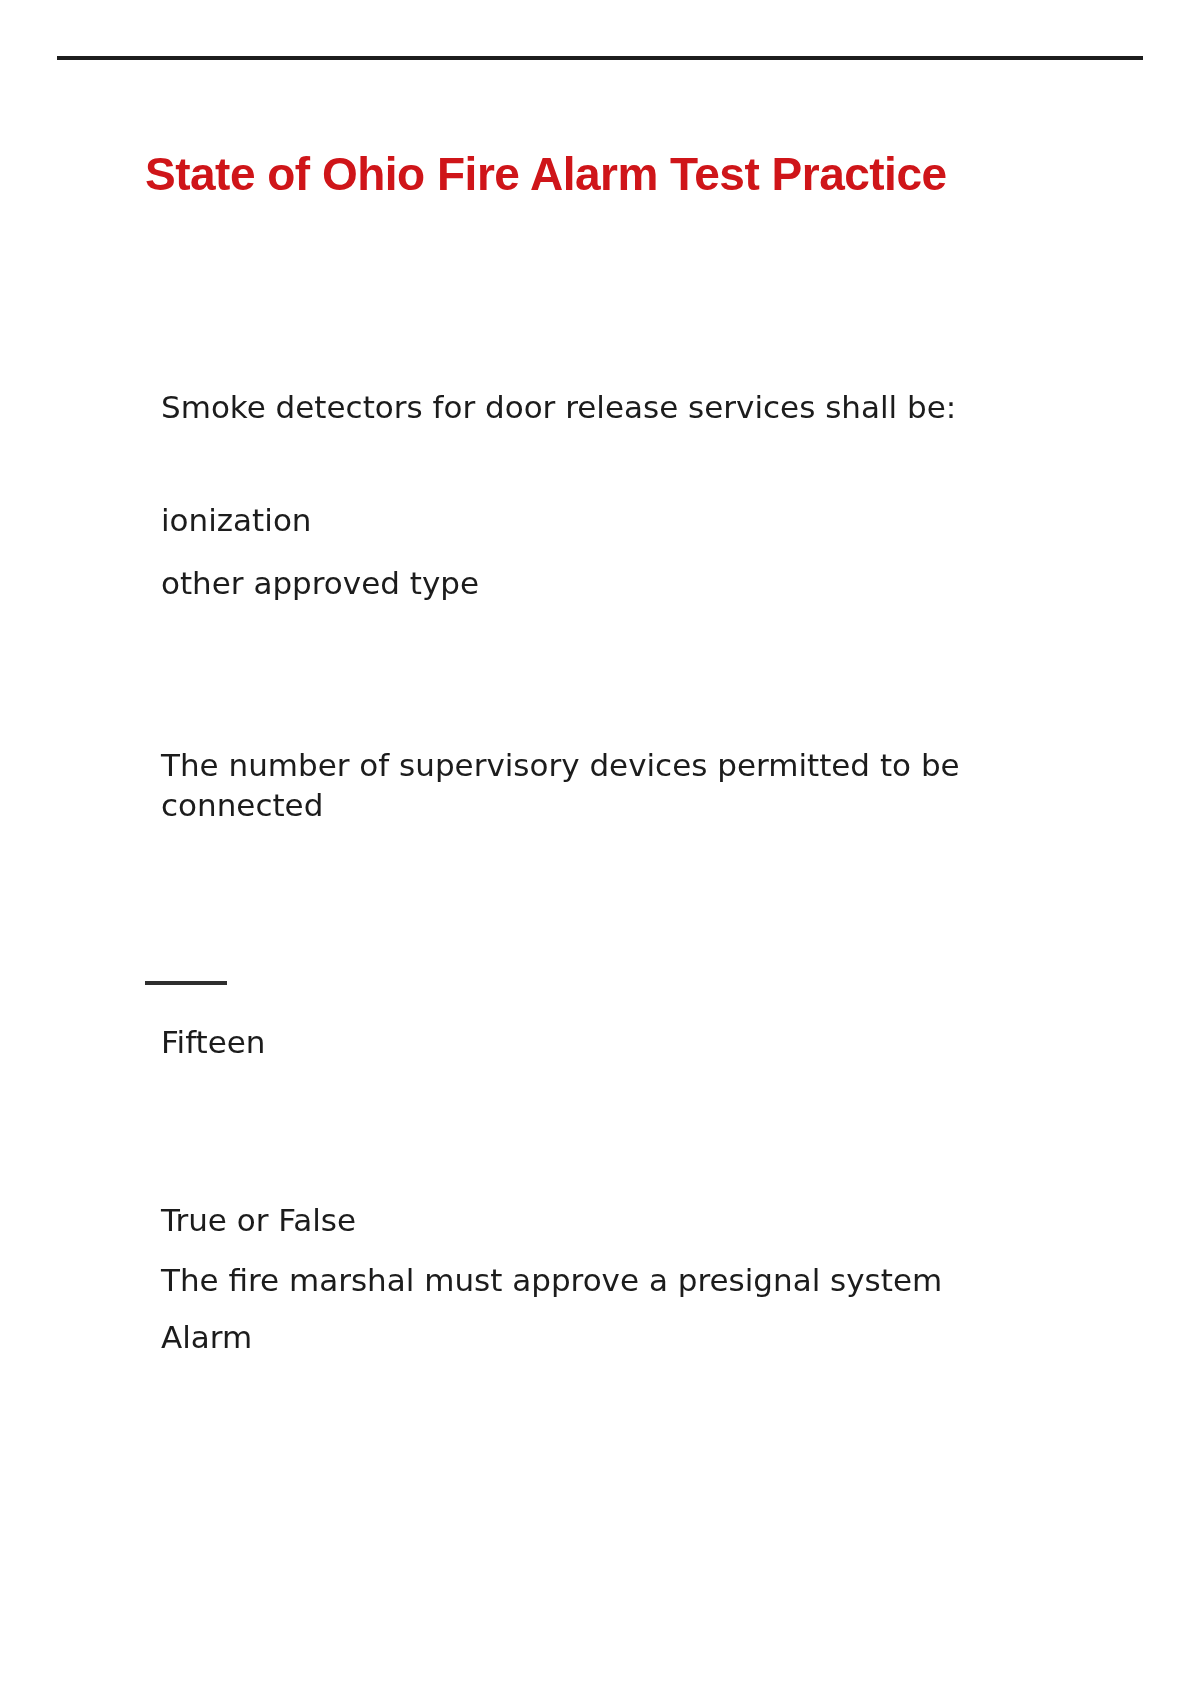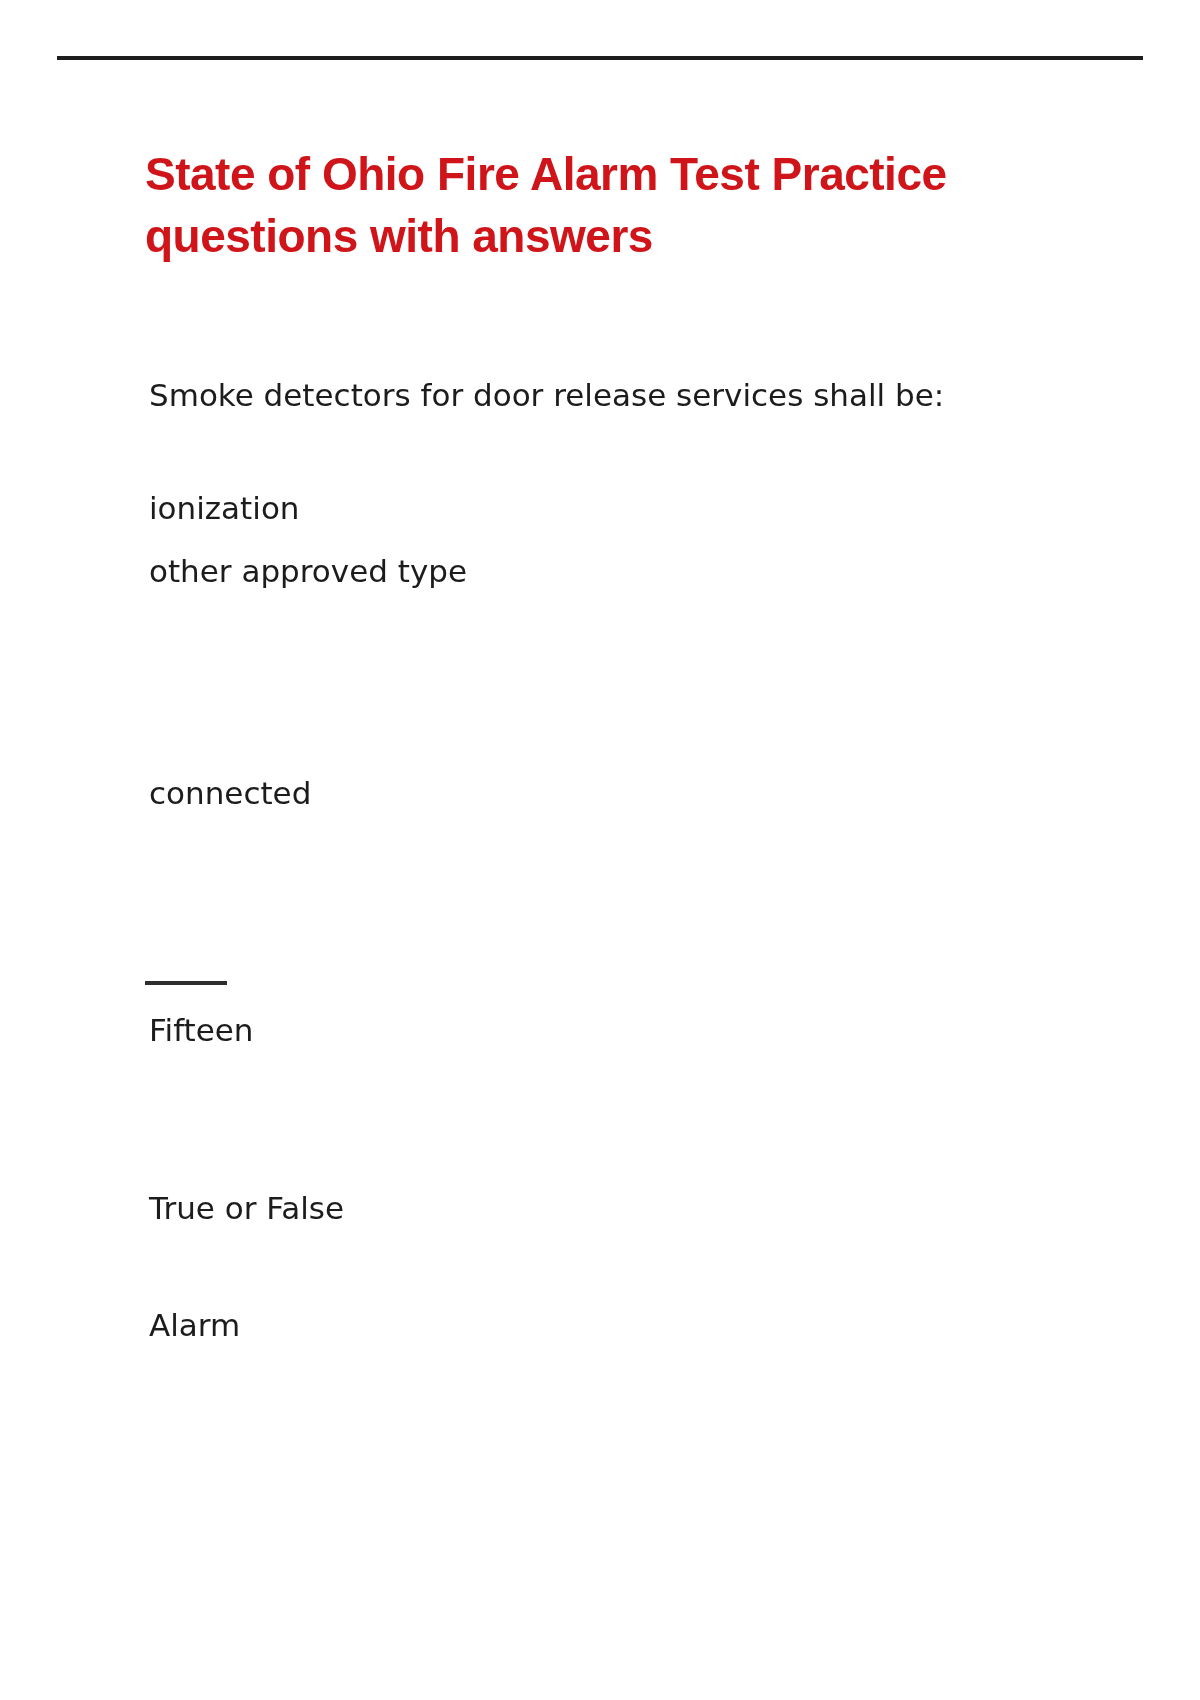--- a/index.html
+++ b/index.html
@@ -33,21 +33,21 @@
     font-weight: 700;
     font-size: 46px;
     line-height: 62px;
     letter-spacing: -0.5px;
     color: var(--title-color, #cf1519);
   }
   .title-line { display: block; }
   .line {
     position: absolute;
     left: 145px;
-    margin: 4px;
+    margin: 16px;
     font-size: 31px;
     line-height: 40px;
     color: var(--text-color, #1c1c1c);
     white-space: nowrap;
   }
   .blank {
     position: absolute;
     left: 145px;
     top: 981px;
     width: 82px;
@@ -57,31 +57,32 @@
 </style>
 </head>
 <body>
 
 <div class="page">
 
   <div class="rule rule-top"></div>
 
   <h1 class="title">
     <span class="title-line">State of Ohio Fire Alarm Test Practice</span>
-    <span class="title-line">questions with answers</span>
   </h1>
 
   <p class="line" style="top:371px">Smoke detectors for door release services shall be:</p>
   <p class="line" style="top:484px">ionization</p>
   <p class="line" style="top:547px">other approved type</p>
 
+  <p class="line" style="top:729px">The number of supervisory devices permitted to be</p>
   <p class="line" style="top:769px">connected</p>
 
   <div class="blank"></div>
 
   <p class="line" style="top:1006px">Fifteen</p>
 
   <p class="line" style="top:1184px">True or False</p>
+  <p class="line" style="top:1244px">The fire marshal must approve a presignal system</p>
   <p class="line" style="top:1301px">Alarm</p>
 
   <div class="rule rule-bottom"></div>
 
 </div>
 
 </body></html>

